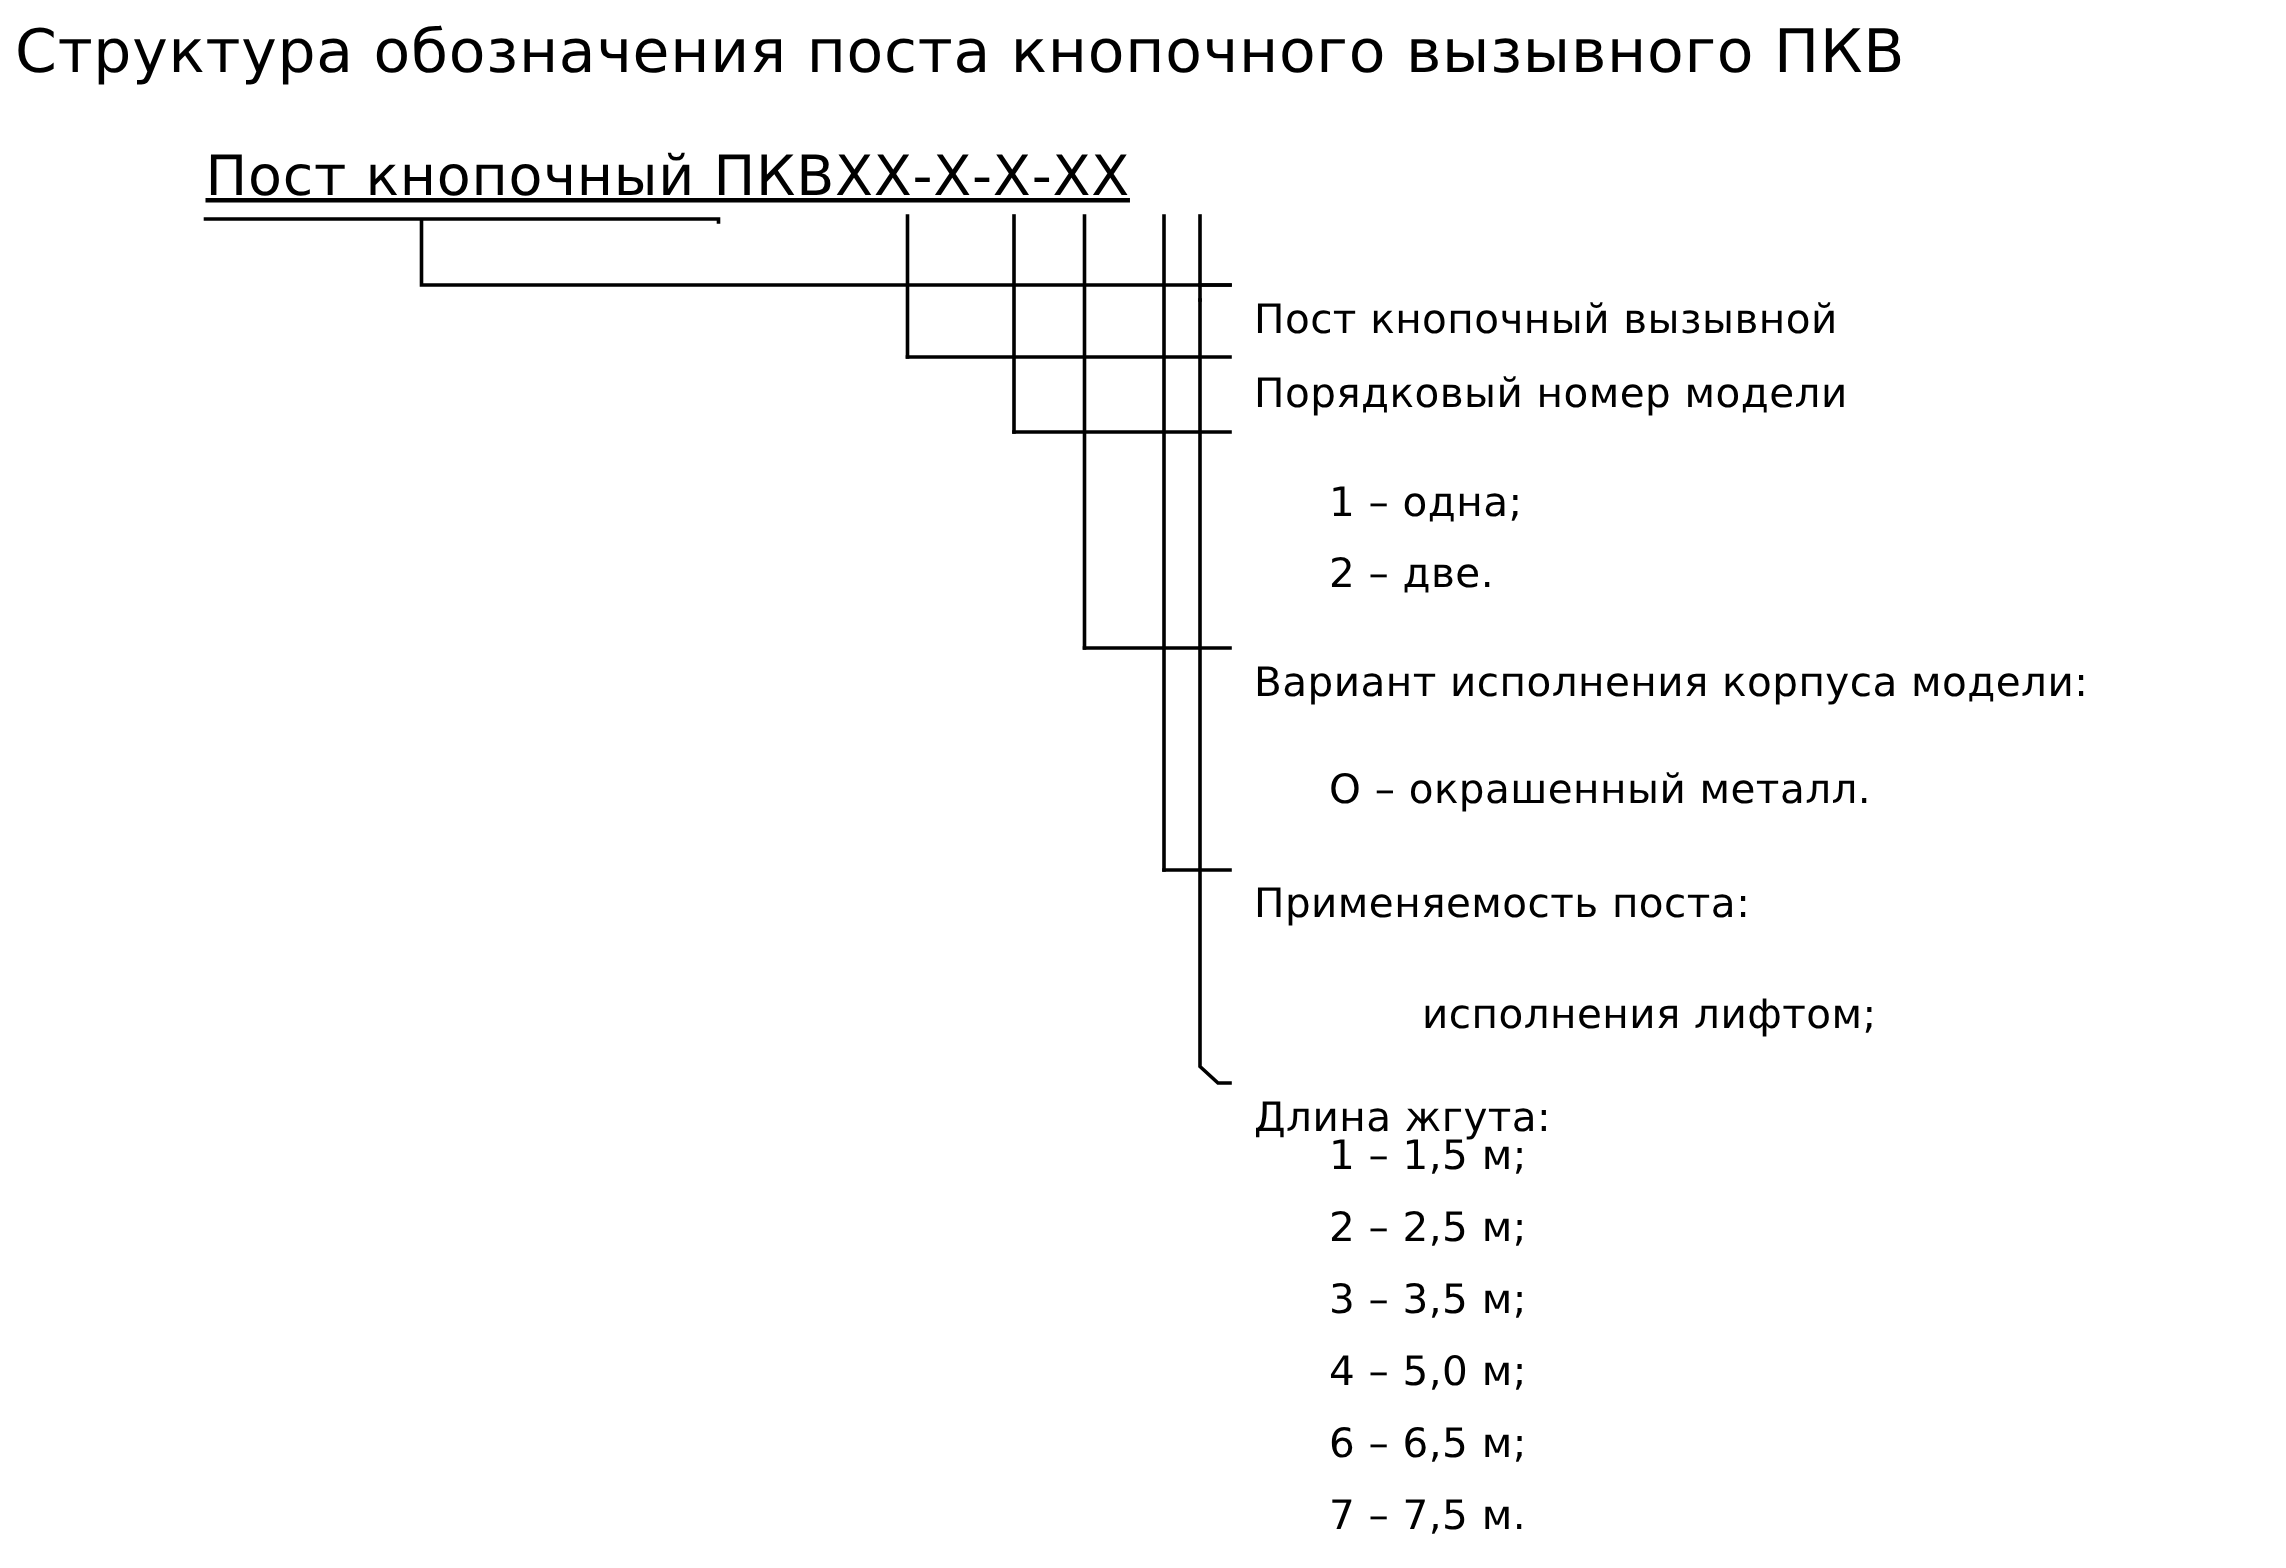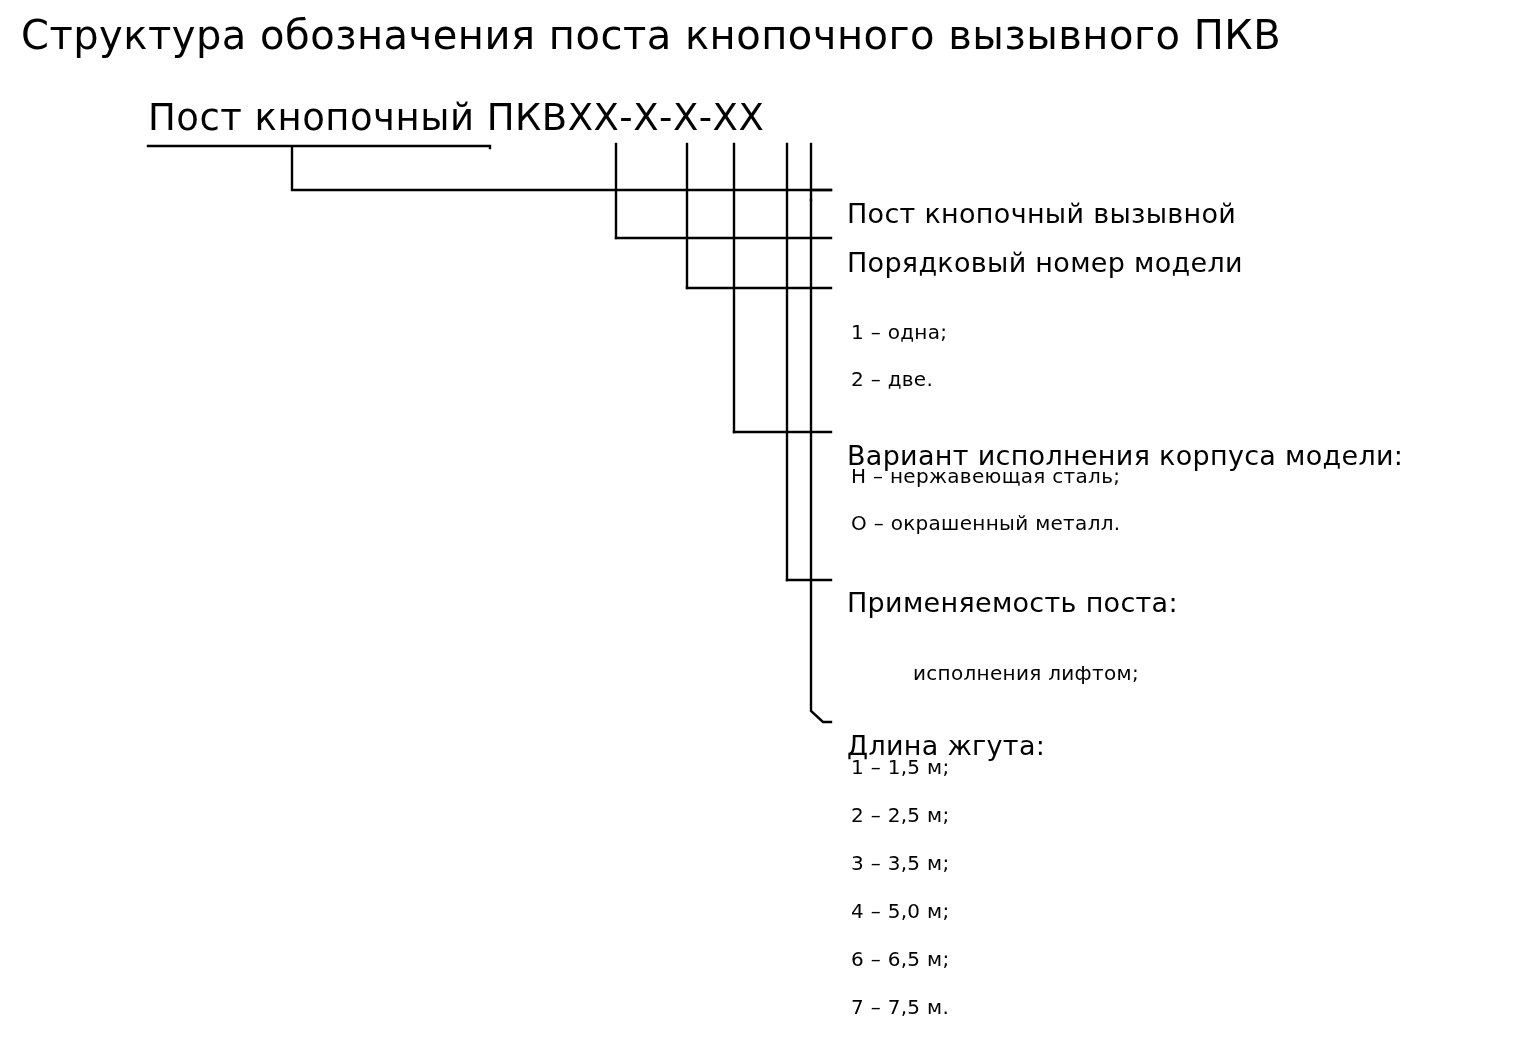--- a/index.html
+++ b/index.html
@@ -10,61 +10,63 @@
   body {
     width: 1524px;
     height: 1045px;
     position: relative;
     font-family: "DejaVu Sans", sans-serif;
     color: #000000;
     overflow: hidden;
   }
   #diagram-root {
     position: absolute;
-    left: 11px; top: 0;
+    left: 0; top: 0;
     width: 1240px;
     height: 1045px;
   }
   .title {
     position: absolute;
     left: 10px;
     top: 12px;
     font-size: 40px;
     letter-spacing: 0.5px;
     white-space: nowrap;
     font-family: "DejaVu Sans", sans-serif;
     font-weight: 400;
   }
   .code-line {
     position: absolute;
     left: 137px;
     top: 96px;
     font-size: 37px;
     white-space: nowrap;
     letter-spacing: 0.5px;
+    text-decoration: underline;
   }
   svg.lines {
     position: absolute;
     left: 0; top: 0;
     width: 1524px;
     height: 1045px;
     pointer-events: none;
   }
   .label {
     position: absolute;
     font-size: 27px;
     white-space: nowrap;
     letter-spacing: 0.3px;
     margin-top: 25px;
   }
   .sub {
     position: absolute;
-    font-size: 20px;
+    font-size: 27px;
     white-space: nowrap;
     letter-spacing: 0.3px;
+    margin-left: 46px;
   }
 </style>
 </head>
 <body>
 
 <div id="diagram-root">
 
   <div class="title">Структура обозначения поста кнопочного вызывного ПКВ</div>
 
   <div class="code-line">Пост кнопочный ПКВХХ-Х-Х-ХХ</div>
@@ -97,21 +99,20 @@
   </svg>
 
   <div class="label" style="left:836px; top:173px;">Пост кнопочный вызывной</div>
 
   <div class="label" style="left:836px; top:222px;">Порядковый номер модели</div>
 
   <div class="sub" style="left:840px; top:320px;">1 – одна;</div>
   <div class="sub" style="left:840px; top:367px;">2 – две.</div>
 
   <div class="label" style="left:836px; top:415px;">Вариант исполнения корпуса модели:</div>
-  <div class="sub" style="left:840px; top:464px;">Н – нержавеющая сталь;</div>
   <div class="sub" style="left:840px; top:511px;text-align:right;">О – окрашенный металл.</div>
 
   <div class="label" style="left:836px; top:562px;">Применяемость поста:</div>
   <div class="sub" style="left:902px; top:661px;">исполнения лифтом;</div>
 
   <div class="label" style="left:836px; top:705px;">Длина жгута:</div>
   <div class="sub" style="left:840px; top:755px;">1 – 1,5 м;</div>
   <div class="sub" style="left:840px; top:803px;">2 – 2,5 м;</div>
   <div class="sub" style="left:840px; top:851px;">3 – 3,5 м;</div>
   <div class="sub" style="left:840px; top:899px;">4 – 5,0 м;</div>

